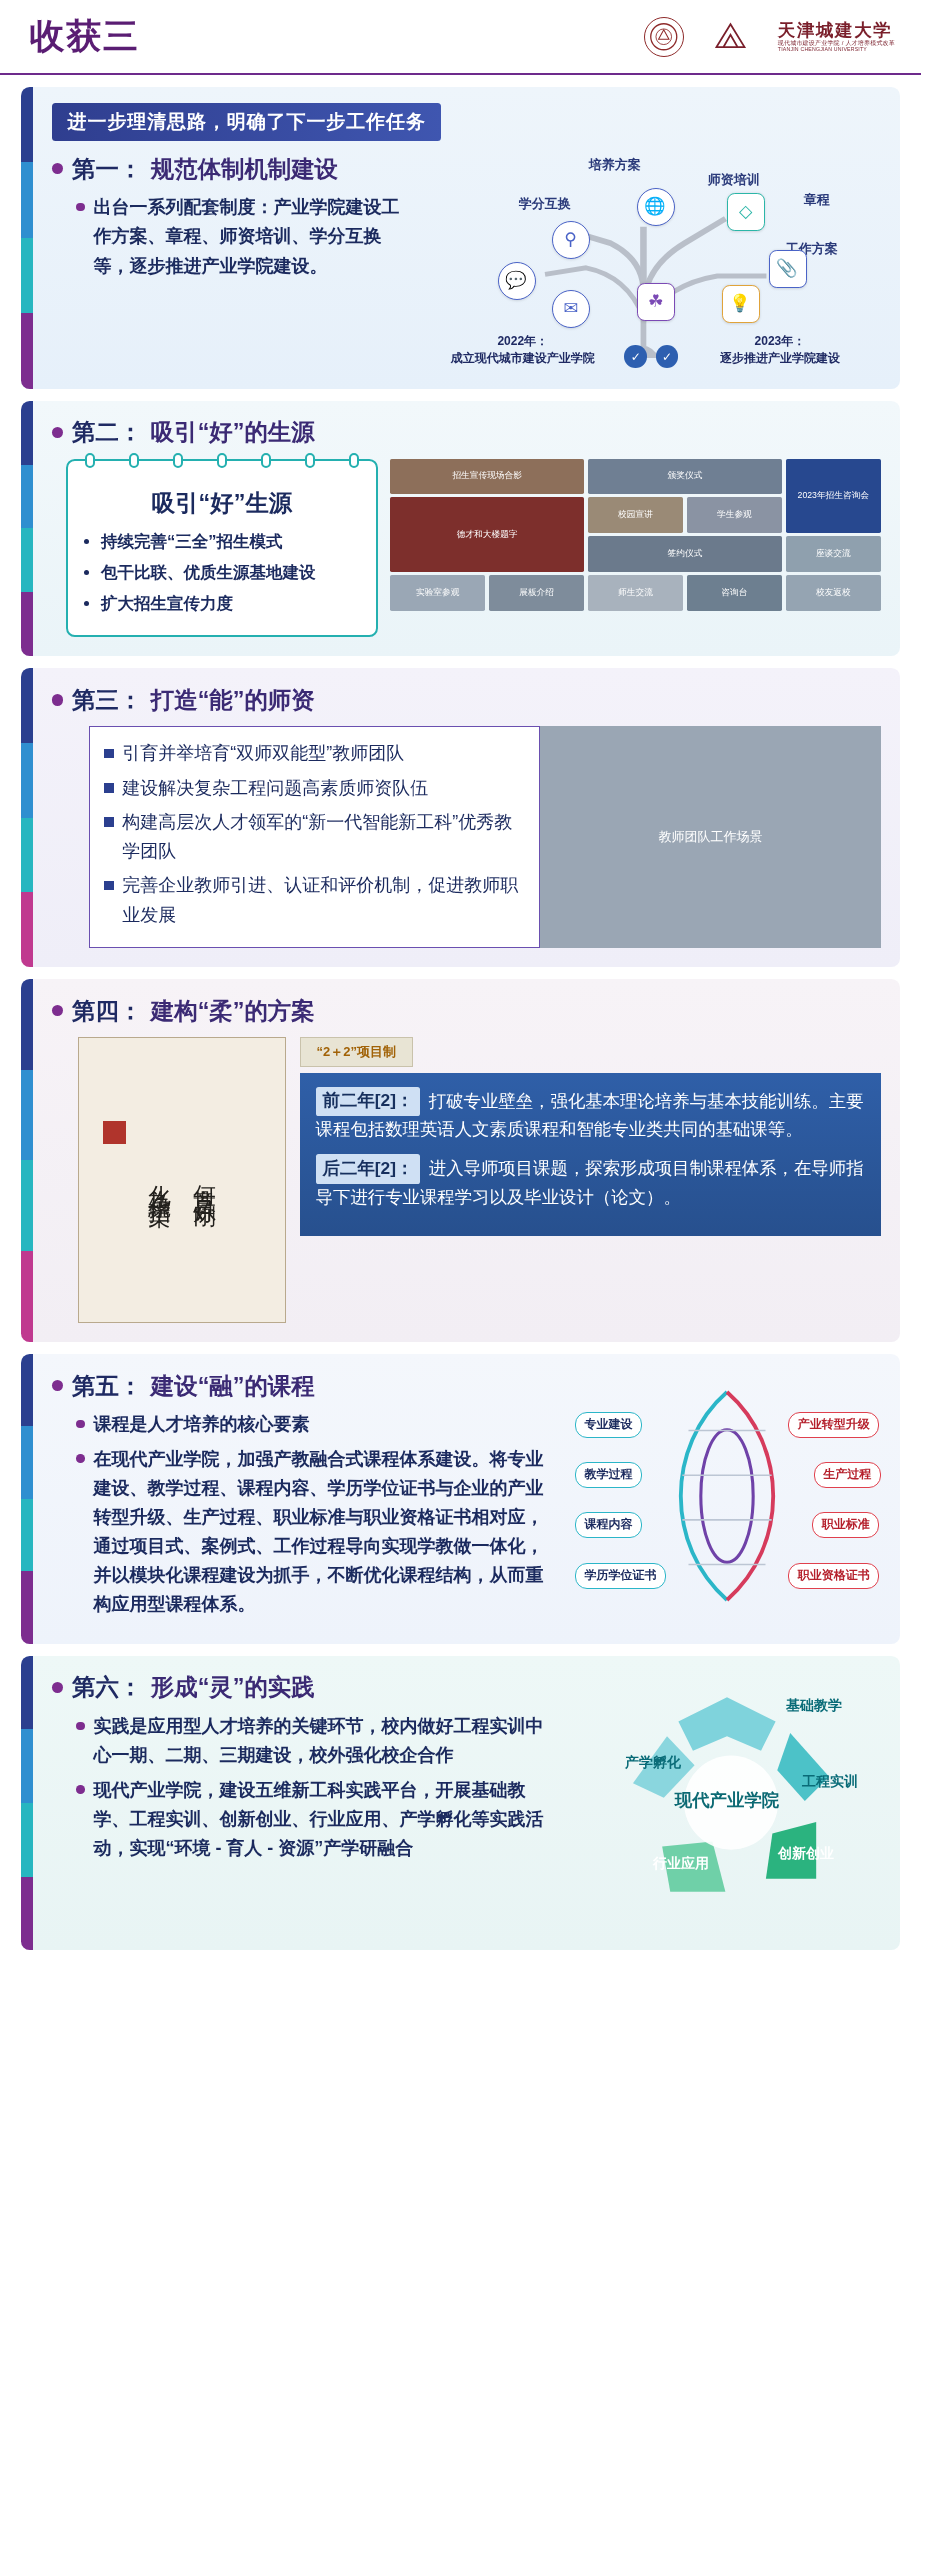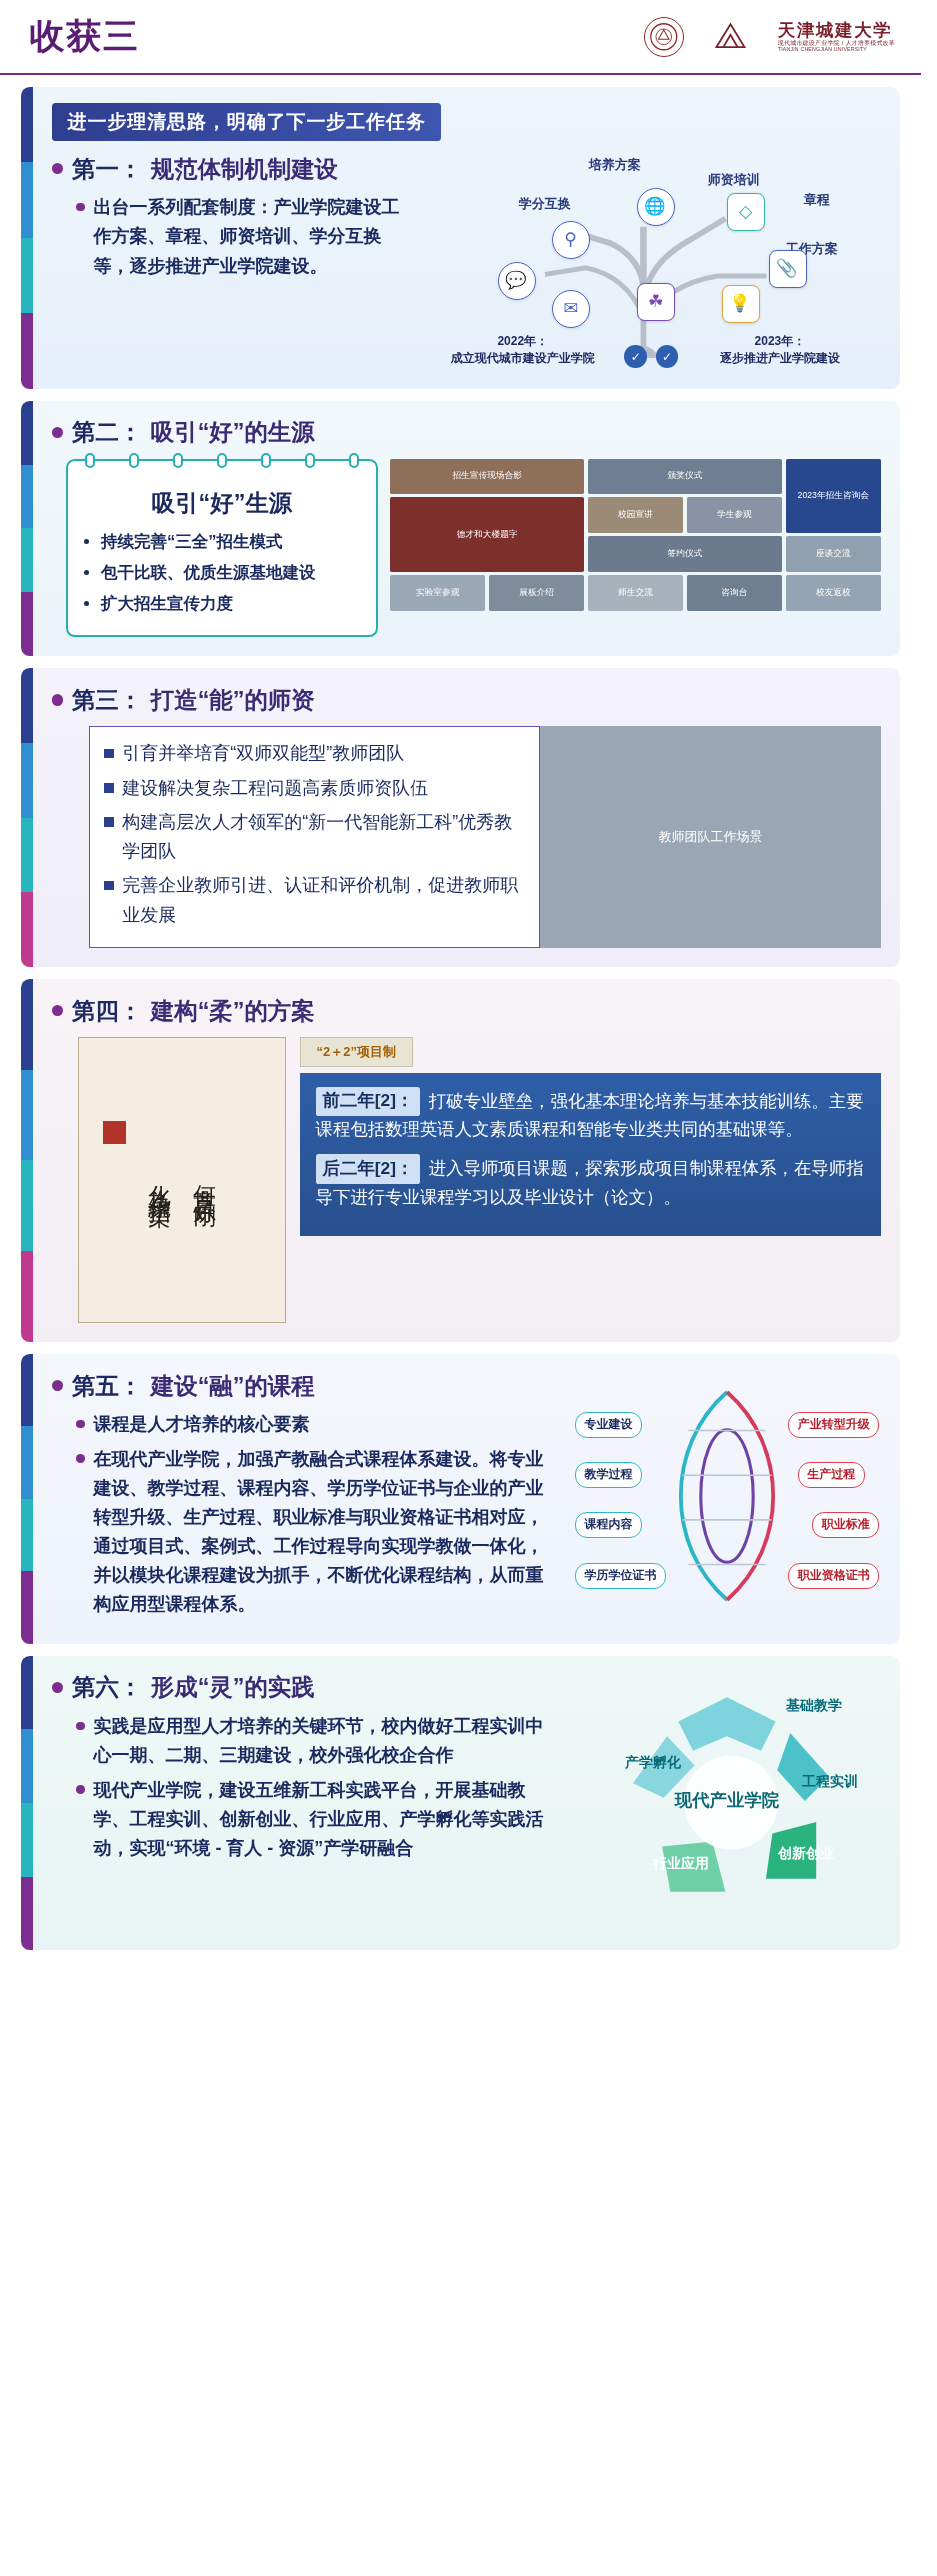--- a/index.html
+++ b/index.html
@@ -493,21 +493,21 @@
           <line x1="150" y1="60" x2="250" y2="60" stroke="#bcc6d4" stroke-width="2"></line>
           <line x1="142" y1="118" x2="258" y2="118" stroke="#bcc6d4" stroke-width="2"></line>
           <line x1="142" y1="176" x2="258" y2="176" stroke="#bcc6d4" stroke-width="2"></line>
           <line x1="150" y1="234" x2="250" y2="234" stroke="#bcc6d4" stroke-width="2"></line>
         </svg>
         <div class="pill" style="left:1.7px; top:42px;">专业建设</div>
         <div class="pill" style="left:1.7px; top:92px;">教学过程</div>
         <div class="pill" style="left:1.7px; top:142px;">课程内容</div>
         <div class="pill" style="left:1.7px; top:193px;">学历学位证书</div>
         <div class="pill red" style="right:1.7px; top:42px;">产业转型升级</div>
-        <div class="pill red" style="right:16px; top:92px;">生产过程</div>
+        <div class="pill red" style="right:0; top:92px;">生产过程</div>
         <div class="pill red" style="right:1.7px; top:142px;">职业标准</div>
         <div class="pill red" style="right:1.7px; top:193px;">职业资格证书</div>
       </div>
     </div>
   </div>
 
   <div class="section sec-6">
     <div class="leftbars">
       <i style="background:#2b3f8f"></i>
         <i style="background:#2f8fd0"></i>

